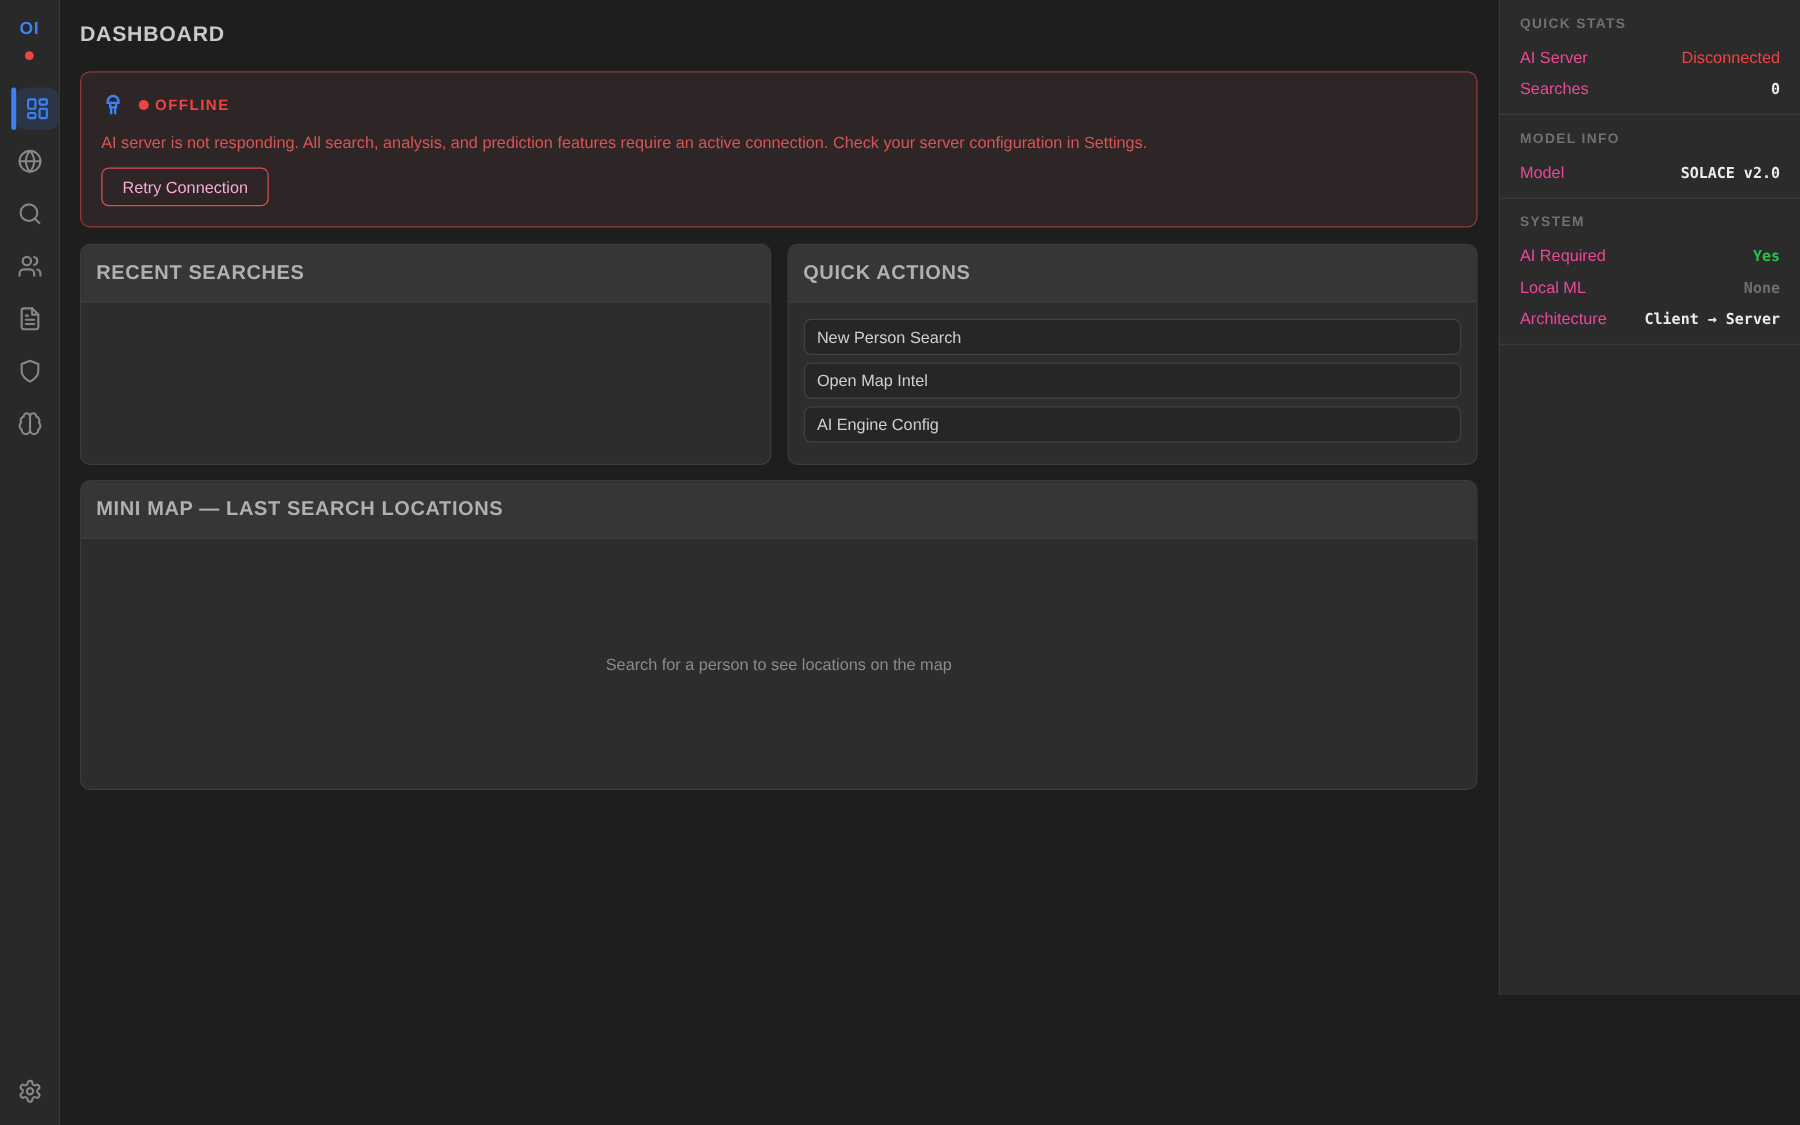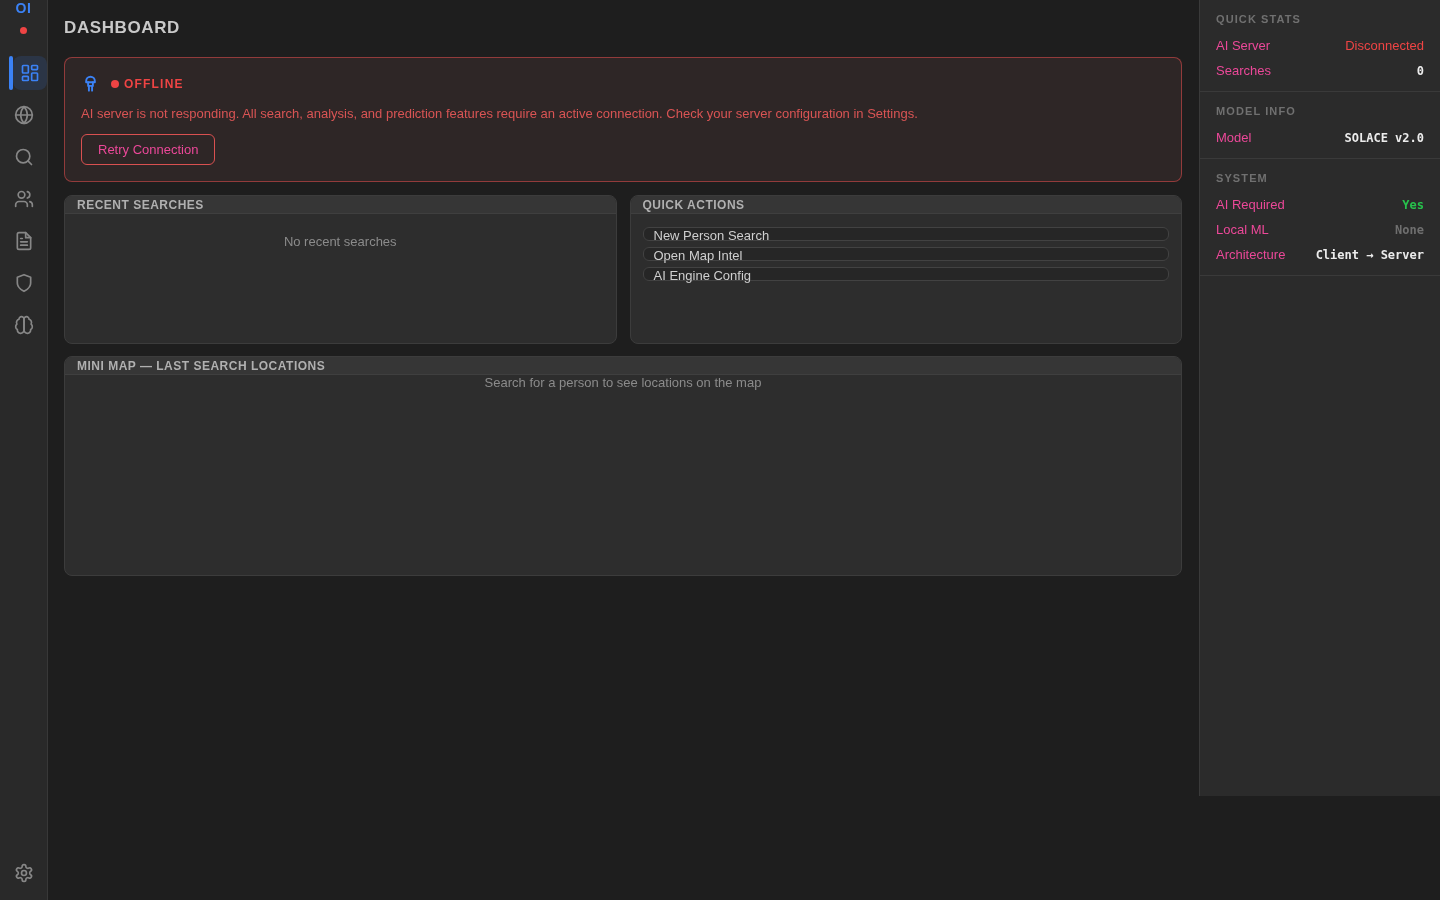--- a/index.html
+++ b/index.html
@@ -12,20 +12,21 @@
     -webkit-font-smoothing:antialiased;
   }
   svg { display:block; }
 
   
   .rail {
     width:48px; min-width:48px; height:900px;
     background:#292929; border-right:1px solid #383838;
     position:relative;
     display:flex; flex-direction:column; align-items:center;
+    padding-top:14px;
   }
   .logo { color:#3b82f6; font-weight:800; font-size:14px; letter-spacing:.5px; }
   .status-dot { width:7px; height:7px; border-radius:50%; background:#ef4444; margin-top:11px; }
   .rail-nav { margin-top:21px; display:flex; flex-direction:column; gap:6px; }
   .nav-slot {
     width:47px; height:36px; position:relative;
     display:flex; align-items:center; justify-content:center;
     color:#878787; cursor:pointer;
   }
   .nav-slot svg { width:20px; height:20px; }
@@ -68,50 +69,50 @@
   .offline-badge {
     display:flex; align-items:center; gap:5px;
     color:#ef4444; font-size:12px; font-weight:700; letter-spacing:1.2px;
   }
   .offline-dot { width:8px; height:8px; border-radius:50%; background:#ef4444; }
   .alert-msg { margin:12px 0 0; color:#d95454; font-size:13px; line-height:15px; }
   .retry-btn {
     margin-top:13px;
     background:transparent;
     border:1px solid #d95050; border-radius:6px;
-    color:#ec4899; font-size:13px; font-family:inherit;
+    color:#f9a8d4; font-size:13px; font-family:inherit;
     padding:7px 16px; cursor:pointer;
   }
 
   
   .row2 { display:grid; grid-template-columns:1fr 1fr; gap:13px; margin-top:13px; }
   .panel {
     background:#2d2d2d; border:1px solid #3c3c3c; border-radius:8px;
     overflow:hidden;
   }
   .panel-head {
-    height:18px; background:#363636; border-bottom:1px solid #3f3f3f;
+    height:46px; background:#363636; border-bottom:1px solid #3f3f3f;
     display:flex; align-items:center; padding:0 12px;
-    font-size:12px; font-weight:700; letter-spacing:.5px; color:#b0b0b0;
+    font-size:16px; font-weight:700; letter-spacing:.5px; color:#b0b0b0;
   }
   .panel-body { height:129px; }
   .empty-top { padding-top:20px; text-align:center; color:#8b8b8b; font-size:13px; }
   .qa-body { padding:13px 12px; }
   .qa-btn {
-    display:block; width:100%; height:14px; margin-bottom:6px;
+    display:block; width:100%; height:29px; margin-bottom:6px;
     background:#262626; border:1px solid #424242; border-radius:6px;
     color:#cfcfcf; font-size:13px; font-family:inherit;
     text-align:left; padding:0 10px; cursor:pointer;
   }
   .qa-btn:last-child { margin-bottom:0; }
 
   .minimap { margin-top:12px; }
   .minimap-body {
     height:200px;
-    display:flex; justify-content:center;
+    display:flex; align-items:center; justify-content:center;
     color:#8b8b8b; font-size:13px;
   }
 
   
   .rsb {
     width:241px; min-width:241px; height:796px;
     background:#2b2b2b; border-left:1px solid #3a3a3a;
   }
   .rs-section { padding:13px 16px; border-bottom:1px solid #3a3a3a; }
   .rs-title {
@@ -235,23 +236,20 @@
         <span>OFFLINE</span>
       </span>
     </div>
     <p class="alert-msg">AI server is not responding. All search, analysis, and prediction features require an active connection. Check your server configuration in Settings.</p>
     <button class="retry-btn">Retry Connection</button>
   </section>
 
   <div class="row2">
     <section class="panel">
       <div class="panel-head">RECENT SEARCHES</div>
-      <div class="panel-body">
-        <div class="empty-top">No recent searches</div>
-      </div>
     </section>
 
     <section class="panel">
       <div class="panel-head">QUICK ACTIONS</div>
       <div class="panel-body qa-body">
         <button class="qa-btn">New Person Search</button>
         <button class="qa-btn">Open Map Intel</button>
         <button class="qa-btn">AI Engine Config</button>
       </div>
     </section>

